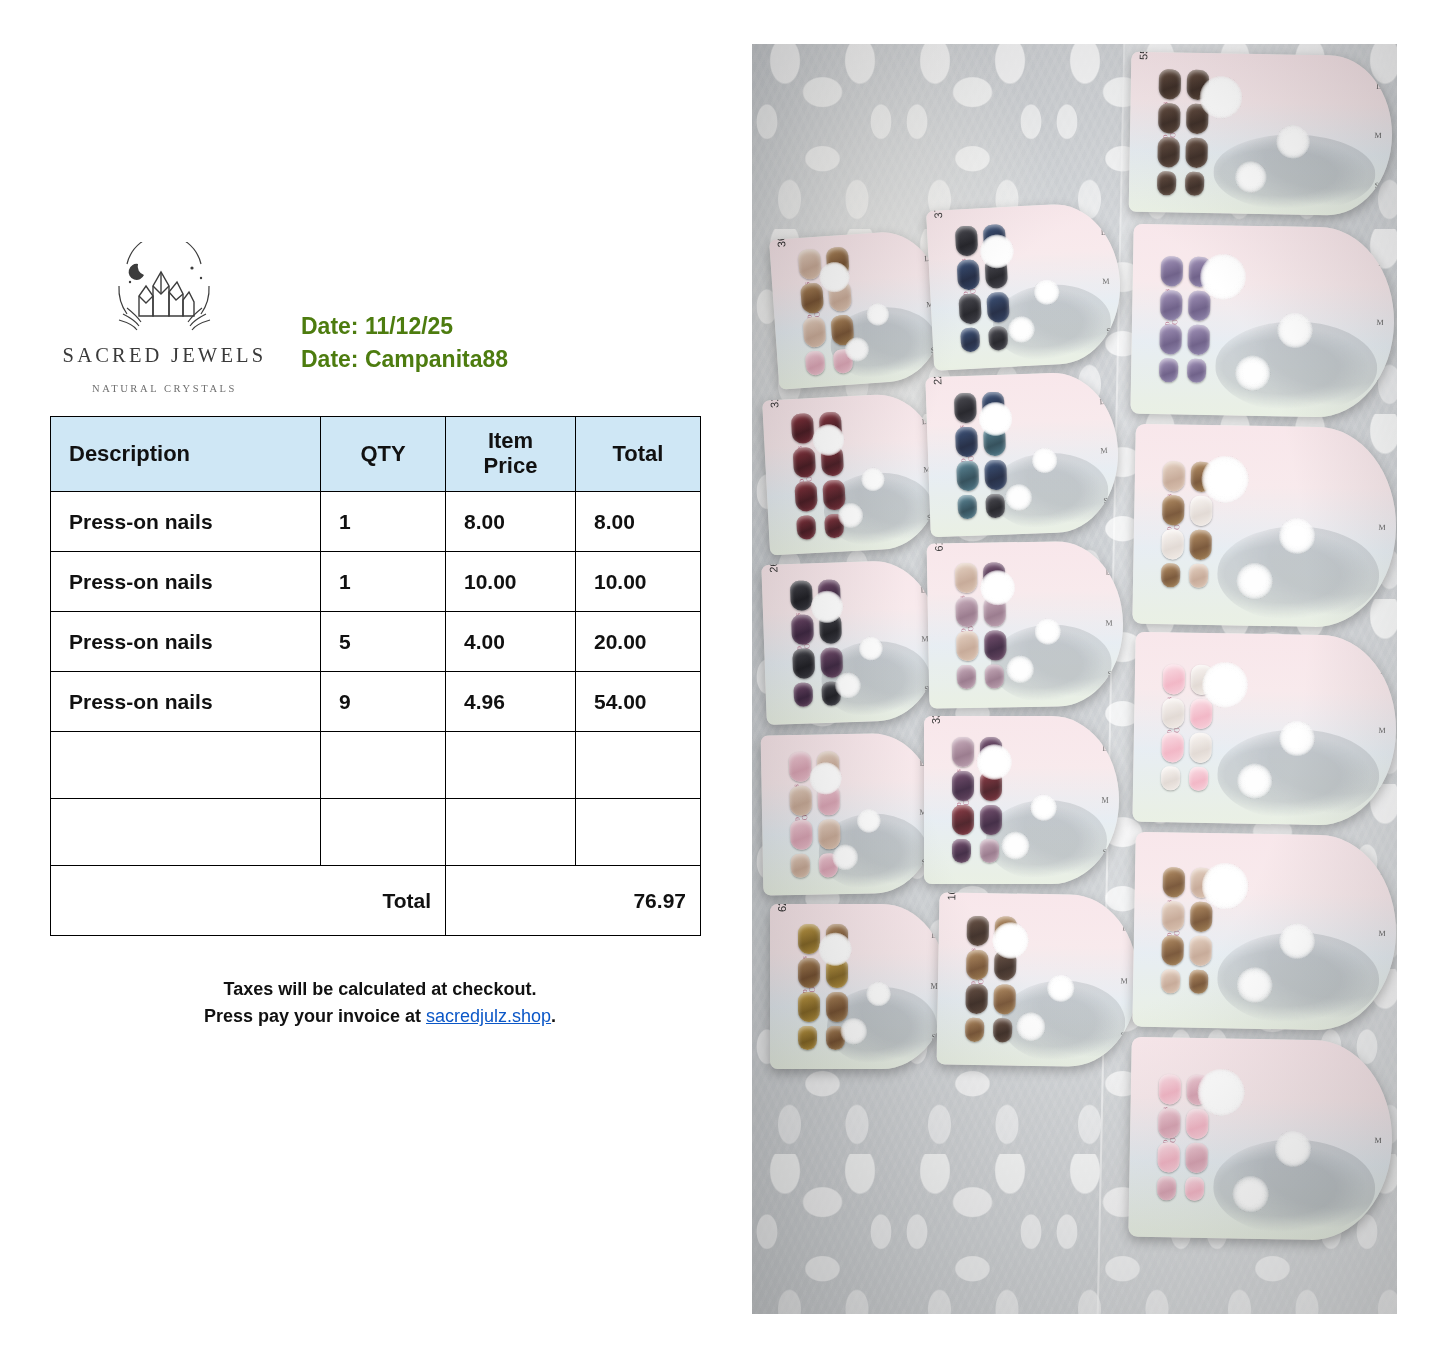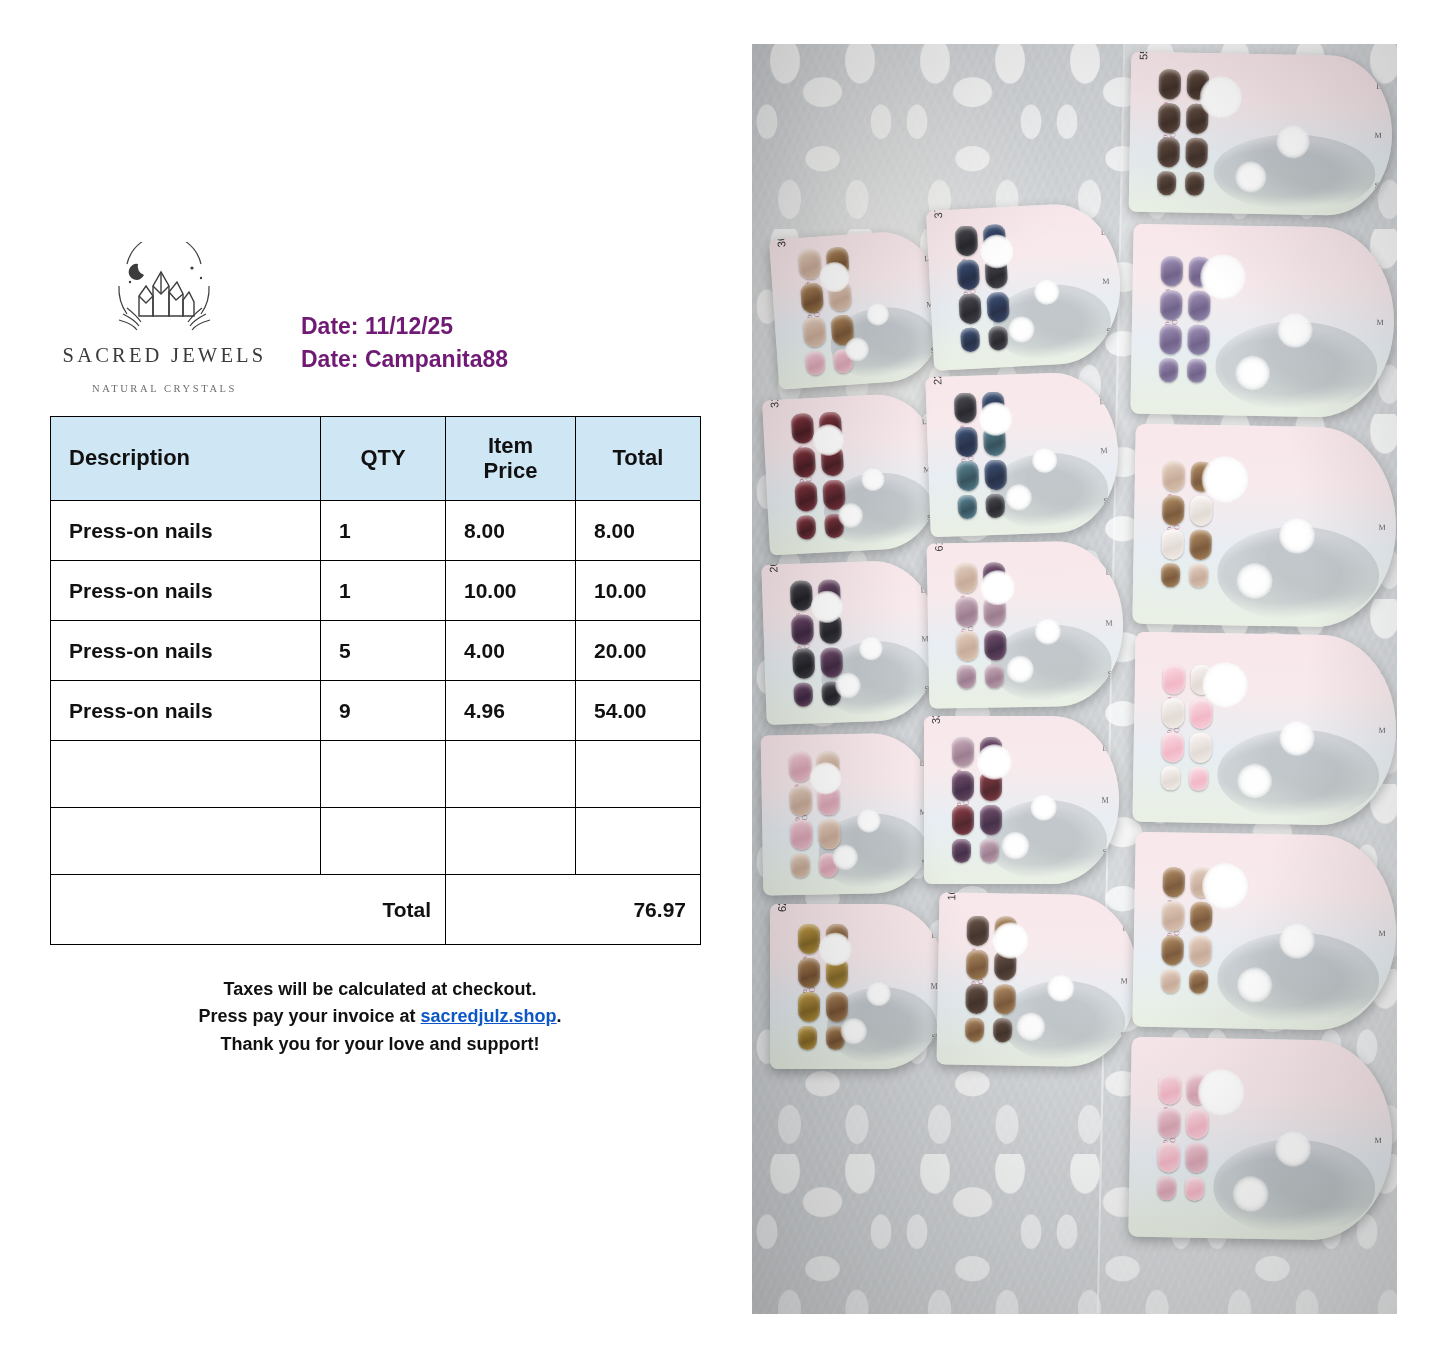--- a/index.html
+++ b/index.html
@@ -70,21 +70,21 @@
     white-space: nowrap;
   }
 
   .meta-block {
     padding-top: 72px;
     padding-left: 24px;
   }
   .meta-line {
     font-size: 23px;
     font-weight: bold;
-    color: #701a75;
+    color: #4d7c0f;
     line-height: 1.42;
     white-space: nowrap;
   }
 
   
   .invoice-table {
     position: absolute;
     left: 50px;
     top: 416px;
     width: 650px;
@@ -97,21 +97,21 @@
     padding: 0 14px;
     font-size: 21px;
     font-weight: bold;
     color: #111;
     vertical-align: middle;
   }
   .invoice-table thead th {
     background: #cfe7f5;
     text-align: center;
     font-size: 22px;
-    height: 84px;
+    height: 75px;
     line-height: 1.12;
     margin-top: 11px;
   }
   .invoice-table thead th.col-desc { text-align: left; padding-left: 18px; }
   .col-desc { width: 270px; }
   .col-qty  { width: 125px; }
   .col-price{ width: 130px; }
   .col-total{ width: 125px; }
 
   .invoice-table tbody td.c-desc { text-align: left; padding-left: 18px; }
@@ -150,21 +150,21 @@
   .note-line {
     font-size: 18px;
     font-weight: bold;
     color: #111;
     line-height: 1.52;
     white-space: nowrap;
   }
   .note-link {
     color: #0b57c7;
     text-decoration: underline;
-    font-weight: bold;
+    font-weight: normal;
   }
 
   
   .photo-pane {
     position: absolute;
     left: 752px;
     top: 44px;
     width: 645px;
     height: 1270px;
     overflow: hidden;
@@ -443,21 +443,20 @@
           <td class="totals-value" colspan="2">76.97</td>
         </tr>
       </tbody>
     </table>
 
     <div class="invoice-note">
       <div class="note-line">Taxes will be calculated at checkout.</div>
       <div class="note-line">
         <span>Press pay your invoice at </span><a class="note-link" href="#">sacredjulz.shop</a><span>.</span>
       </div>
-      <div class="note-line">Thank you for your love and support!</div>
     </div>
   </div>
 
   <div class="photo-pane">
     <div class="wallpaper"></div>
     <div class="photo-lightstreak"></div>
     <div class="sleeve"></div>
 
     <div class="card" style="left:22px; top:190px; width:170px; height:150px; transform:rotate(-4deg);">
       <div class="tint"></div>

